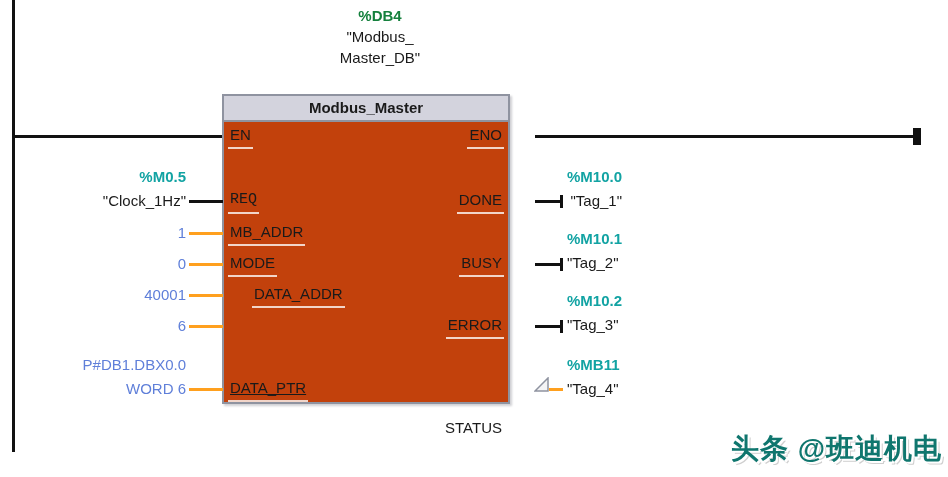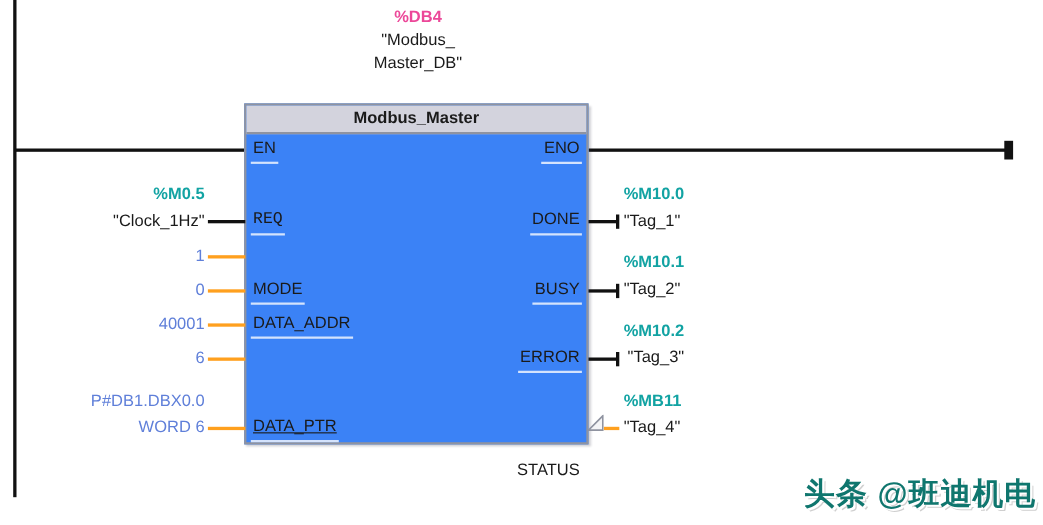--- a/index.html
+++ b/index.html
@@ -9,24 +9,24 @@
   }
   
   .rail{position:absolute;left:12px;top:0;width:3px;height:452px;background:#111;}
   .hwire{position:absolute;height:3px;background:#111;}
   .hwire.orange{background:#ffa01e;}
   .tick{position:absolute;width:3px;height:13px;background:#111;}
   .endcap{position:absolute;left:913px;top:128px;width:8px;height:17px;background:#111;}
   
   .db-header{position:absolute;left:252px;top:5px;width:256px;text-align:center;
     font-size:15px;line-height:21px;}
-  .db-header .addr{color:#ec4899;font-weight:bold;}
+  .db-header .addr{color:#15803d;font-weight:bold;}
   
-  .fb{position:absolute;left:222px;top:94px;width:313px;height:310px;
-    background:#3b82f6;border:2px solid #8f93a0;box-sizing:border-box;
+  .fb{position:absolute;left:222px;top:94px;width:288px;height:310px;
+    background:#c2410c;border:2px solid #8f93a0;box-sizing:border-box;
     box-shadow:2px 2px 2px rgba(40,40,60,0.22);}
   .fb-title{height:24px;line-height:24px;text-align:center;font-weight:bold;font-size:15px;
     background:#d3d3dd;border-bottom:2px solid #8f93a0;}
   .pin{position:absolute;font-size:15px;line-height:20px;height:22px;
     border-bottom:2px solid rgba(255,255,255,0.78);padding:0 2px;}
   .pin.l{left:4px;}
   .pin.r{right:4px;text-align:center;}
   
   .operand{position:absolute;font-size:15px;line-height:24px;}
   .operand.ra{right:762px;text-align:right;}
@@ -53,22 +53,23 @@
     <div class="addr">%DB4</div>
     <div>"Modbus_</div>
     <div>Master_DB"</div>
   </div>
 
   <div class="fb">
     <div class="fb-title">Modbus_Master</div>
 
     <span class="pin l" style="top:29px;">EN</span>
     <span class="pin l" style="top:94px;font-family:Liberation Mono, monospace;">REQ</span>
+    <span class="pin l" style="top:126px;">MB_ADDR</span>
     <span class="pin l" style="top:157px;">MODE</span>
-    <span class="pin l" style="top:188px;">DATA_ADDR</span>
+    <span class="pin l" style="top:188px;margin-left:24px;">DATA_ADDR</span>
     <span class="pin l" style="top:282px;text-decoration:underline;">DATA_PTR</span>
 
     <span class="pin r" style="top:29px;">ENO</span>
     <span class="pin r" style="top:94px;">DONE</span>
     <span class="pin r" style="top:157px;">BUSY</span>
     <span class="pin r" style="top:219px;">ERROR</span>
     <span class="pin r" style="top:282px;margin-top:40px;">STATUS</span>
   </div>
 
   <div class="hwire" style="left:189px;top:200px;width:34px;"></div>
@@ -95,29 +96,29 @@
   </div>
   <div class="const" style="top:221px;">1</div>
   <div class="const" style="top:252px;">0</div>
   <div class="const" style="top:283px;">40001</div>
   <div class="const" style="top:314px;">6</div>
   <div class="const" style="top:353px;">
     <div>P#DB1.DBX0.0</div>
     <div>WORD 6</div>
   </div>
 
-  <div class="operand la" style="top:165px;">
+  <div class="operand la" style="top:165px;text-align:right;">
     <div class="addr">%M10.0</div>
     <div class="sym">"Tag_1"</div>
   </div>
   <div class="operand la" style="top:227px;">
     <div class="addr">%M10.1</div>
     <div class="sym">"Tag_2"</div>
   </div>
-  <div class="operand la" style="top:289px;text-align:right;">
+  <div class="operand la" style="top:289px;">
     <div class="addr">%M10.2</div>
     <div class="sym">"Tag_3"</div>
   </div>
   <div class="operand la" style="top:353px;">
     <div class="addr">%MB11</div>
     <div class="sym">"Tag_4"</div>
   </div>
 
   <div class="watermark">头条 @班迪机电</div>
 

